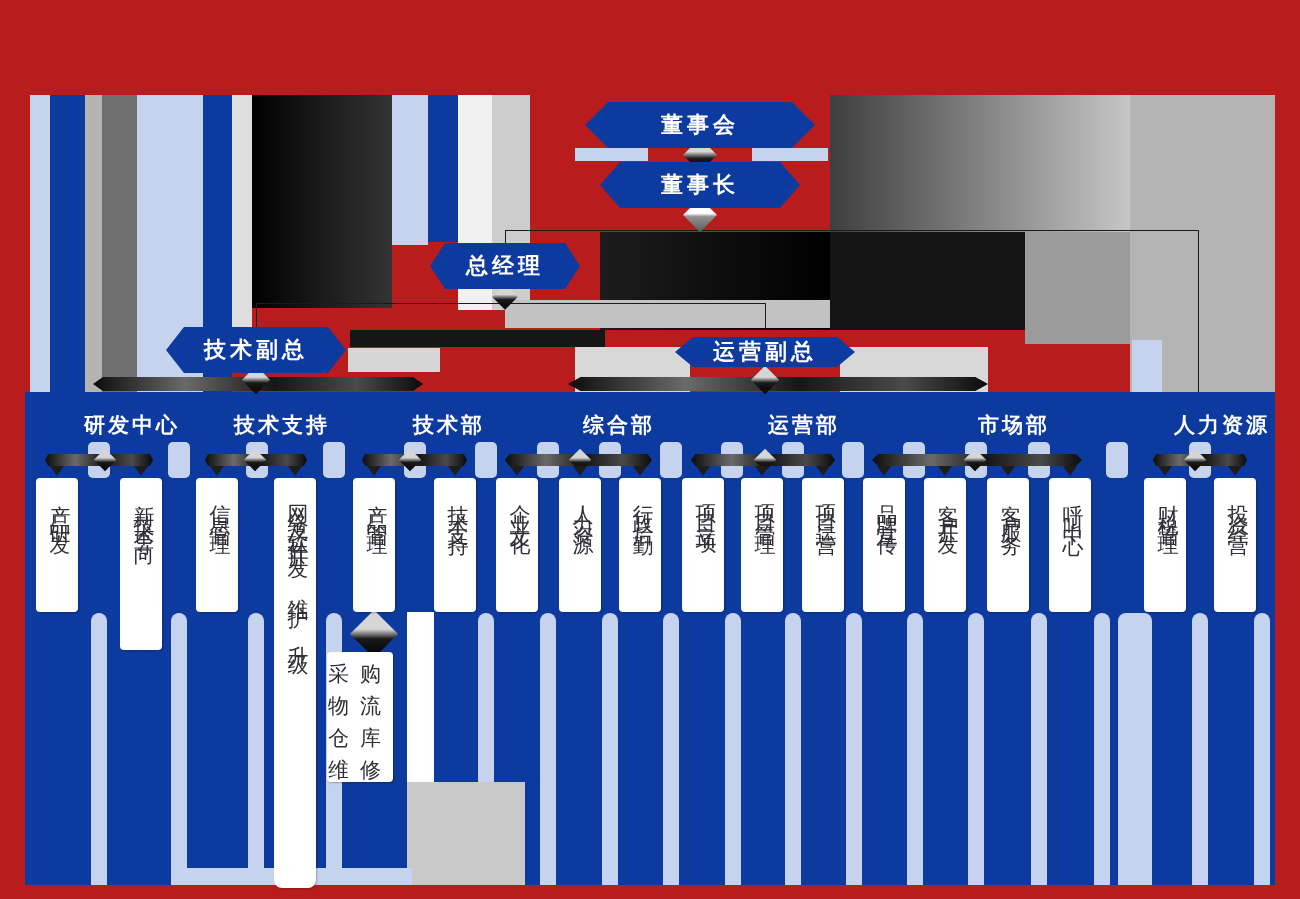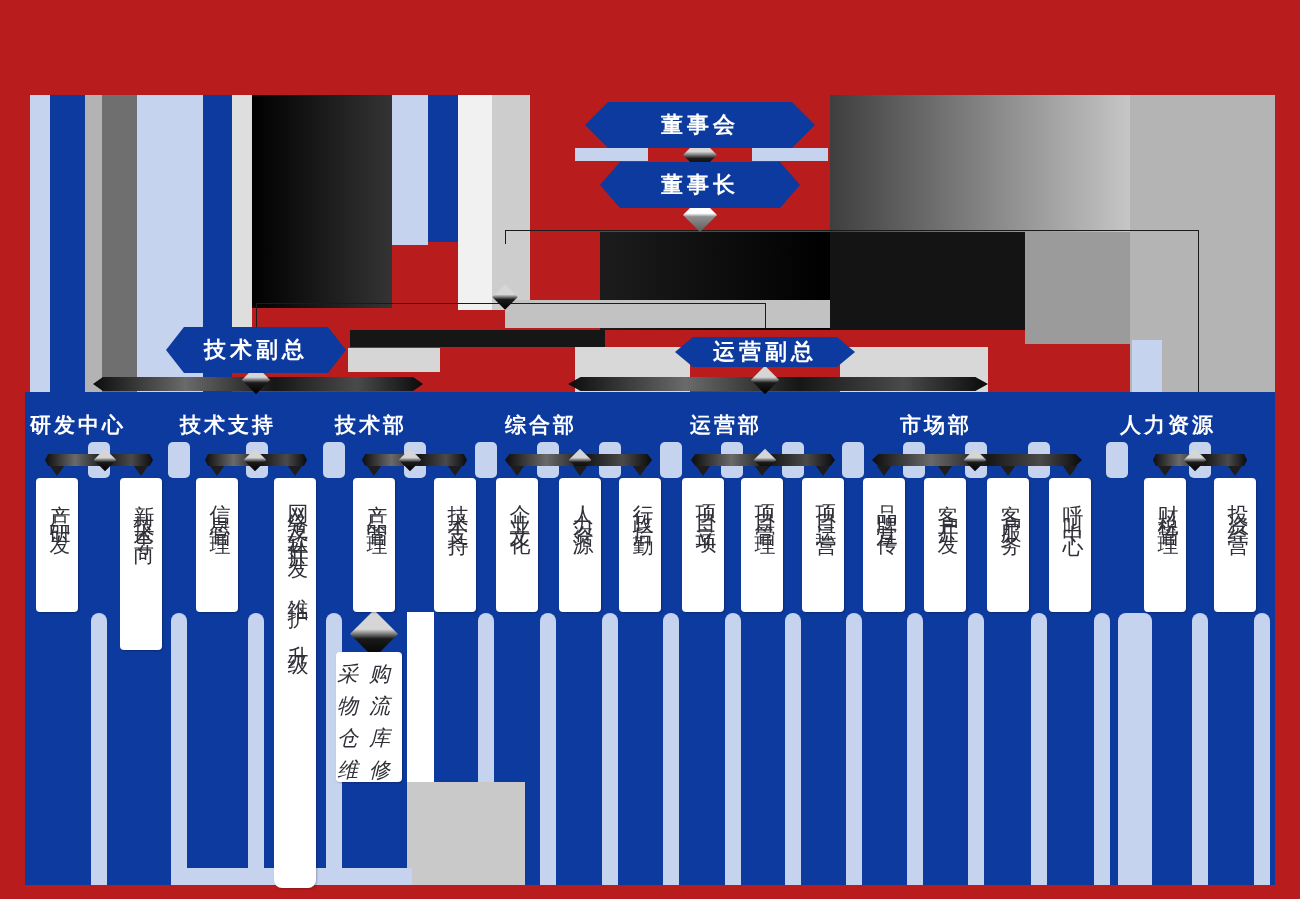--- a/index.html
+++ b/index.html
@@ -8,21 +8,21 @@
   
   .g{position:absolute;}
   .grad-black{background:linear-gradient(90deg,#000,#343434);}
   .grad-gray{background:linear-gradient(90deg,#3e3e3e,#c6c6c6);}
   
   .field{position:absolute;background:var(--blue);}
   
   .node{position:absolute;background:var(--blue);color:#fff;font-weight:bold;
         display:flex;align-items:center;justify-content:center;font-size:22px;letter-spacing:4px;
         clip-path:polygon(0 50%,10% 0,90% 0,100% 50%,90% 100%,10% 100%);z-index:6;}
-  .dept-label{position:absolute;width:150px;text-align:left;color:#fff;font-weight:bold;
+  .dept-label{position:absolute;width:150px;text-align:right;color:#fff;font-weight:bold;
         font-size:21px;letter-spacing:3px;z-index:6;}
   
   .ln{position:absolute;background:#1b1b1b;z-index:4;}
   
   .bar{position:absolute;z-index:4;
        background:linear-gradient(90deg,#0c0c0c,#6a6a6a 28%,#161616 55%,#4a4a4a 80%,#0a0a0a);
        clip-path:polygon(0 50%,3% 0,97% 0,100% 50%,97% 100%,3% 100%);}
   
   .dia{position:absolute;transform:rotate(45deg);z-index:5;
        background:linear-gradient(135deg,#d6d6d6 0 40%,#1a1a1a 60%,#000);}
@@ -181,20 +181,23 @@
     <div class="tri" style="left:1158px;top:466px;"></div>
     <div class="tri" style="left:1228px;top:466px;"></div>
   </div>
 
   <div class="node" style="left:585px;top:102px;width:230px;height:46px;">
       <span>董事会</span>
     </div>
   <div class="node" style="left:600px;top:162px;width:200px;height:46px;">
       <span>董事长</span>
     </div>
+  <div class="node" style="left:430px;top:243px;width:150px;height:46px;">
+      <span>总经理</span>
+    </div>
   <div class="node" style="left:166px;top:327px;width:180px;height:46px;font-family:Liberation Serif, serif;">
       <span>技术副总</span>
     </div>
   <div class="node" style="left:675px;top:337px;width:180px;height:30px;">
       <span>运营副总</span>
     </div>
 
   <div class="dept-label" style="left:30px;top:411px;">研发中心</div>
   <div class="dept-label" style="left:180px;top:411px;">技术支持</div>
   <div class="dept-label" style="left:335px;top:411px;">技术部</div>
@@ -215,18 +218,18 @@
   <div class="vbox" style="left:682px;top:478px;height:134px;">项目立项</div>
   <div class="vbox" style="left:741px;top:478px;height:134px;">项目管理</div>
   <div class="vbox" style="left:802px;top:478px;height:134px;">项目运营</div>
   <div class="vbox" style="left:863px;top:478px;height:134px;">品牌宣传</div>
   <div class="vbox" style="left:924px;top:478px;height:134px;">客户开发</div>
   <div class="vbox" style="left:987px;top:478px;height:134px;">客户服务</div>
   <div class="vbox" style="left:1049px;top:478px;height:134px;">呼叫中心</div>
   <div class="vbox" style="left:1144px;top:478px;height:134px;">财税管理</div>
   <div class="vbox" style="left:1214px;top:478px;height:134px;">投资经营</div>
 
-  <div class="hbox" style="left:336px;top:652px;width:66px;height:130px;font-style:italic;">采购
+  <div class="hbox" style="left:327px;top:652px;width:66px;height:130px;">采购
 物流
 仓库
 维修</div>
 
 </div>
 
 </body></html>

